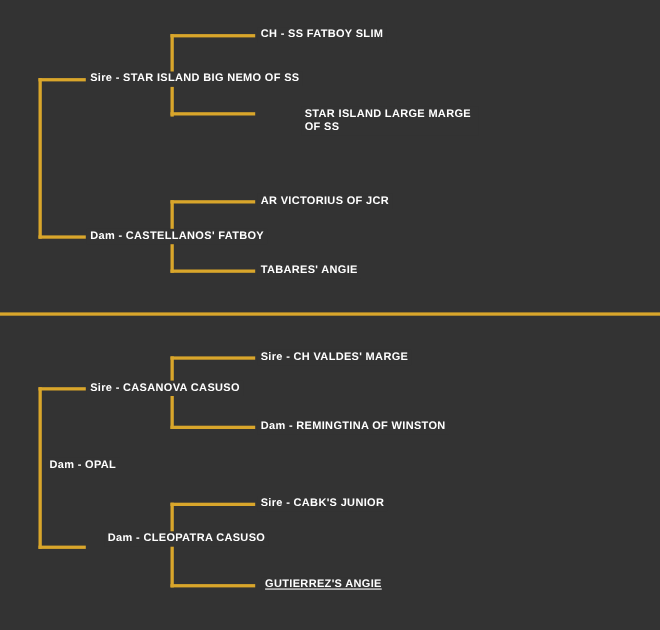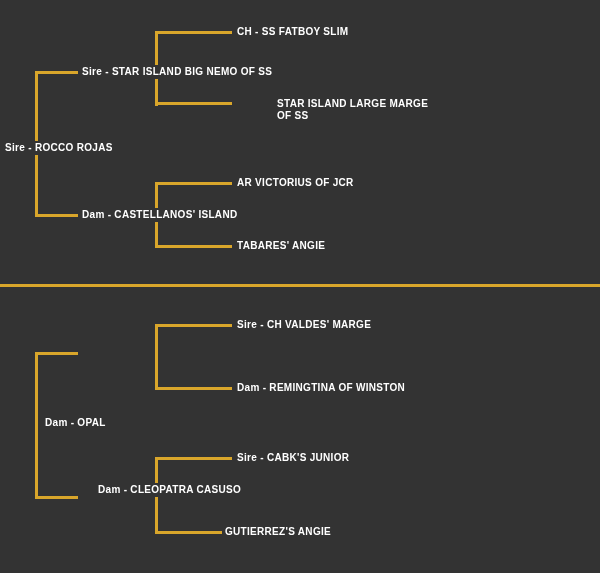--- a/index.html
+++ b/index.html
@@ -76,25 +76,25 @@
   <div class="line h" style="left:35px; top:352px; width:43px;"></div>
   <div class="line h" style="left:35px; top:496px; width:43px;"></div>
 
   <div class="line v" style="left:155px; top:457px; height:77px;"></div>
   <div class="line h" style="left:155px; top:457px; width:77px;"></div>
   <div class="line h" style="left:155px; top:531px; width:77px;"></div>
 
   <div class="label" style="left:234px; top:32px;">CH - SS FATBOY SLIM</div>
   <div class="label" style="left:79px; top:72px;">Sire - STAR ISLAND BIG NEMO OF SS</div>
   <div class="label wrap" style="left:234px; top:110px;">STAR ISLAND LARGE MARGE OF SS</div>
-  <div class="label" style="left:2px; top:148px;">Sire - ROCCO ROJAS</div>
   <div class="label" style="left:234px; top:183px;">AR VICTORIUS OF JCR</div>
-  <div class="label" style="left:79px; top:215px;">Dam - CASTELLANOS' ISLAND</div>
+  <div class="label" style="left:79px; top:215px;">Dam - CASTELLANOS' FATBOY</div>
   <div class="label" style="left:234px; top:246px;">TABARES' ANGIE</div>
 
   <div class="label" style="left:234px; top:325px;">Sire - CH VALDES' MARGE</div>
+  <div class="label" style="left:79px; top:353px;">Sire - CASANOVA CASUSO</div>
   <div class="label" style="left:234px; top:388px;">Dam - REMINGTINA OF WINSTON</div>
   <div class="label" style="left:2px; top:423px;margin-left:40px;">Dam - OPAL</div>
   <div class="label" style="left:234px; top:458px;">Sire - CABK'S JUNIOR</div>
   <div class="label" style="left:79px; top:490px;margin-left:16px;">Dam - CLEOPATRA CASUSO</div>
-  <div class="label" style="left:222px; top:532px;">GUTIERREZ'S ANGIE</div>
+  <div class="label" style="left:238px; top:532px;text-decoration:underline;">GUTIERREZ'S ANGIE</div>
 
 </div>
 
 </body></html>

